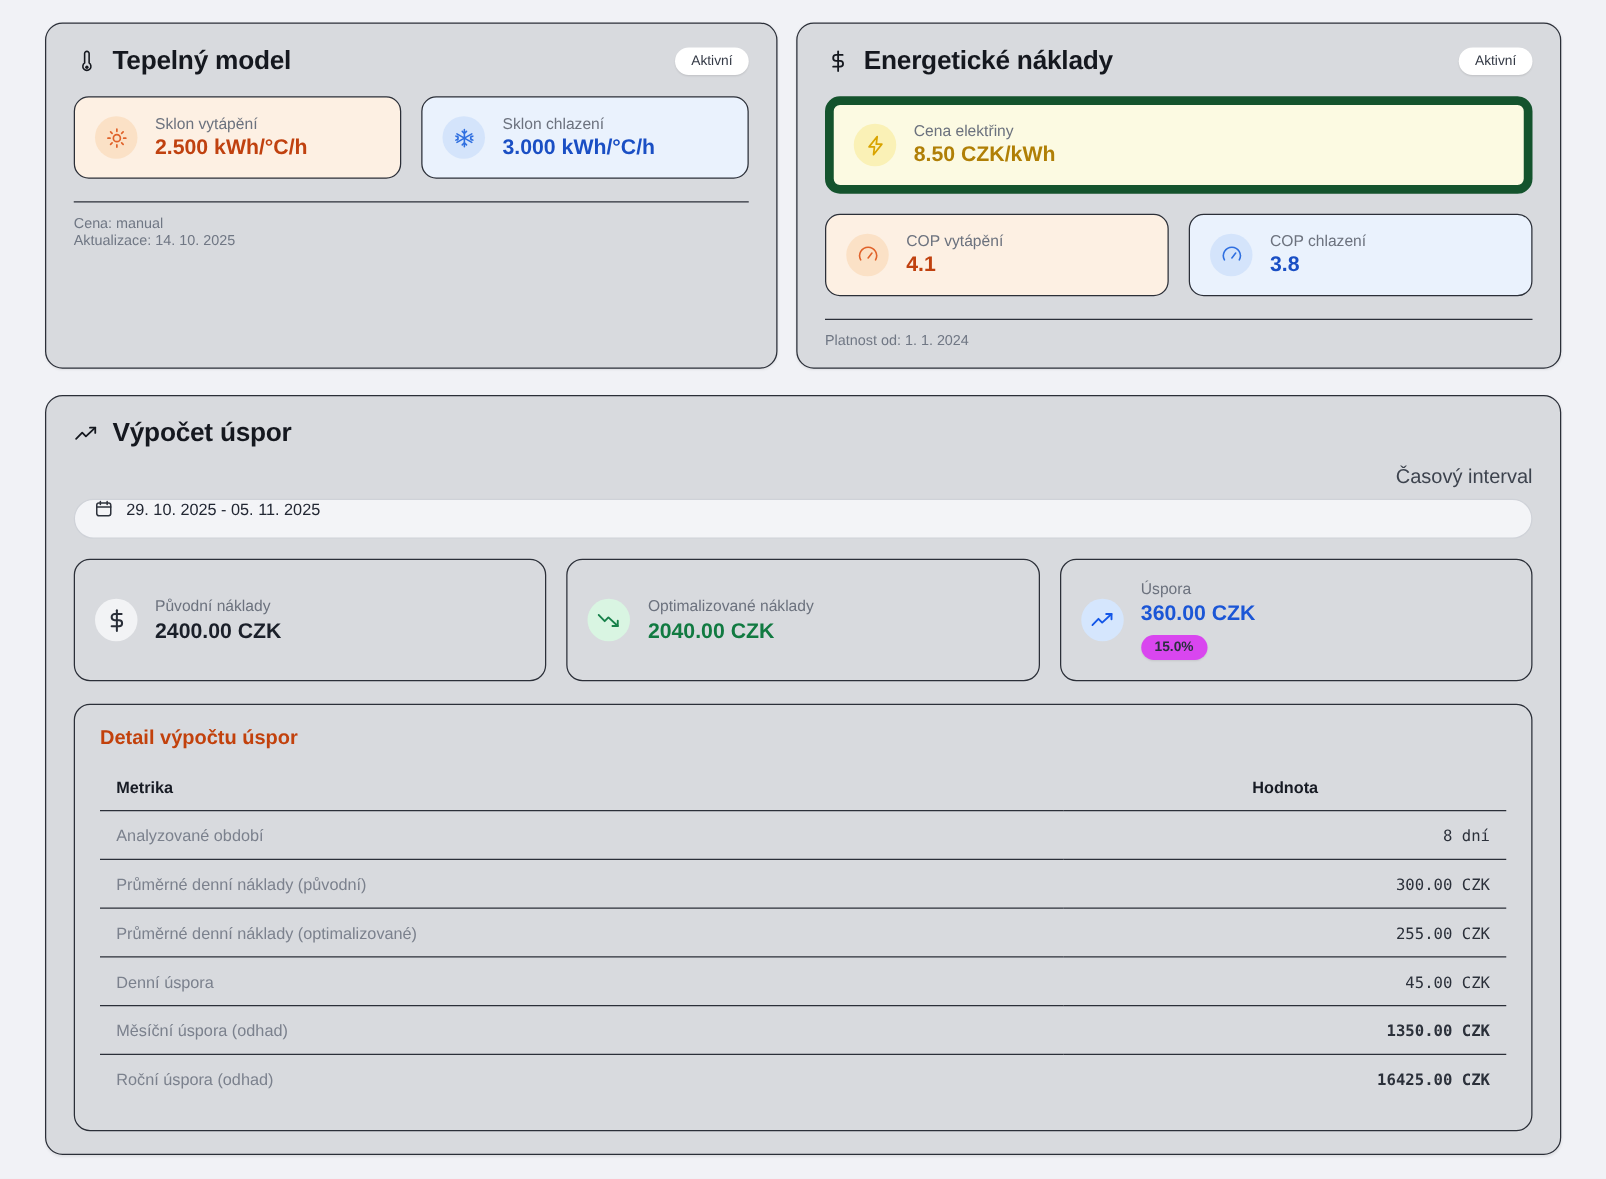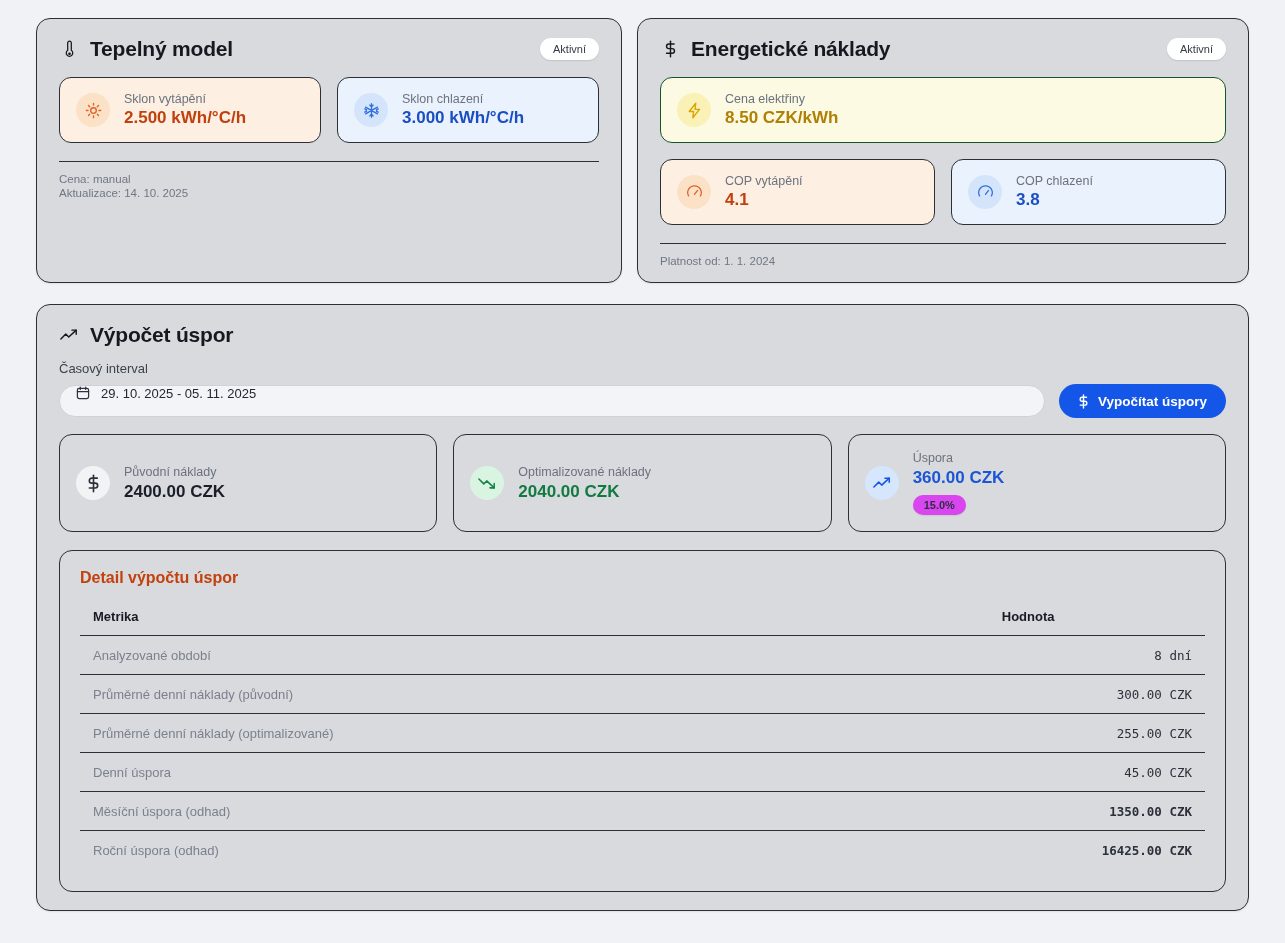--- a/index.html
+++ b/index.html
@@ -42,21 +42,21 @@
   .tiles { display: flex; gap: 16px; padding: 16px 22px 0 22px; }
   .tile {
     flex: 1;
     display: flex; align-items: center; gap: 14px;
     border-radius: 12px;
     padding: 14px 16px;
     min-height: 66px;
   }
   .tile.warm { background: #fdf0e3; border: 1px solid #2b2f38; }
   .tile.cool { background: #eaf2fd; border: 1px solid #2b2f38; }
-  .tile.yellow { background: #fcfae2; border: 1px solid #14532d; }
+  .tile.yellow { background: #fcfae2; border: 7px solid #14532d; }
   .tile-ico {
     width: 34px; height: 34px; border-radius: 50%;
     display: flex; align-items: center; justify-content: center;
     flex: 0 0 34px;
   }
   .ico-warm { background: #fbe1c6; color: #e0622a; }
   .ico-cool { background: #d4e4fb; color: #2f6fe0; }
   .ico-yellow { background: #faf1b6; color: #d9a400; }
   .tile-text { display: flex; flex-direction: column; gap: 2px; }
   .tile-label { font-size: 12.5px; color: #6c727e; }
@@ -71,21 +71,21 @@
     padding-top: 10px;
   }
   .foot-line { font-size: 11.5px; color: #707784; line-height: 1.25; }
 
   .card-left-body { padding-bottom: 18px; }
   .spacer-fill { height: 60px; }
 
   
   .savings-card { margin-top: 21px; padding-bottom: 18px; }
 
-  .field-label { font-size: 13px; color: #3d434e; padding: 0 22px; margin-top: 14px; }
+  .field-label { font-size: 16px; color: #3d434e; padding: 0 22px; margin-top: 14px; text-align: right; }
 
   .field-row { display: flex; align-items: center; gap: 14px; padding: 0 22px; margin-top: 8px; }
   .date-input {
     flex: 1;
     height: 32px;
     background: #f3f4f7;
     border: 1px solid #cfd2d8;
     border-radius: 999px;
     display: flex; align-items: flex-start; gap: 11px;
     padding: 0 16px;
@@ -304,29 +304,20 @@
     <div class="field-row">
       <div class="date-input">
         <span class="cal-ico">
           <svg width="14" height="14" viewBox="0 0 16 16" fill="none" stroke="currentColor" stroke-width="1.4" stroke-linecap="round">
             <rect x="1.6" y="2.8" width="12.8" height="11.6" rx="2"></rect>
             <path d="M1.6 6.3h12.8M4.9 1.4v2.6M11.1 1.4v2.6"></path>
           </svg>
         </span>
         <span title="29. 10. 2025 - 05. 11. 2025">29. 10. 2025 - 05. 11. 2025</span>
       </div>
-      <button class="btn-primary">
-        <span style="display:flex;">
-          <svg width="11" height="15" viewBox="0 0 14 20" fill="none" stroke="currentColor" stroke-width="1.9" stroke-linecap="round">
-            <path d="M7 1.3v17.4"></path>
-            <path d="M11 4.4H5.2a2.6 2.6 0 0 0 0 5.2h3.6a2.6 2.6 0 0 1 0 5.2H2.6"></path>
-          </svg>
-        </span>
-        <span>Vypočítat úspory</span>
-      </button>
     </div>
 
     <div class="result-row">
       <div class="result-card">
         <span class="r-ico ico-gray">
           <svg width="15" height="19" viewBox="0 0 14 20" fill="none" stroke="currentColor" stroke-width="1.7" stroke-linecap="round">
             <path d="M7 1.3v17.4"></path>
             <path d="M11 4.4H5.2a2.6 2.6 0 0 0 0 5.2h3.6a2.6 2.6 0 0 1 0 5.2H2.6"></path>
           </svg>
         </span>

